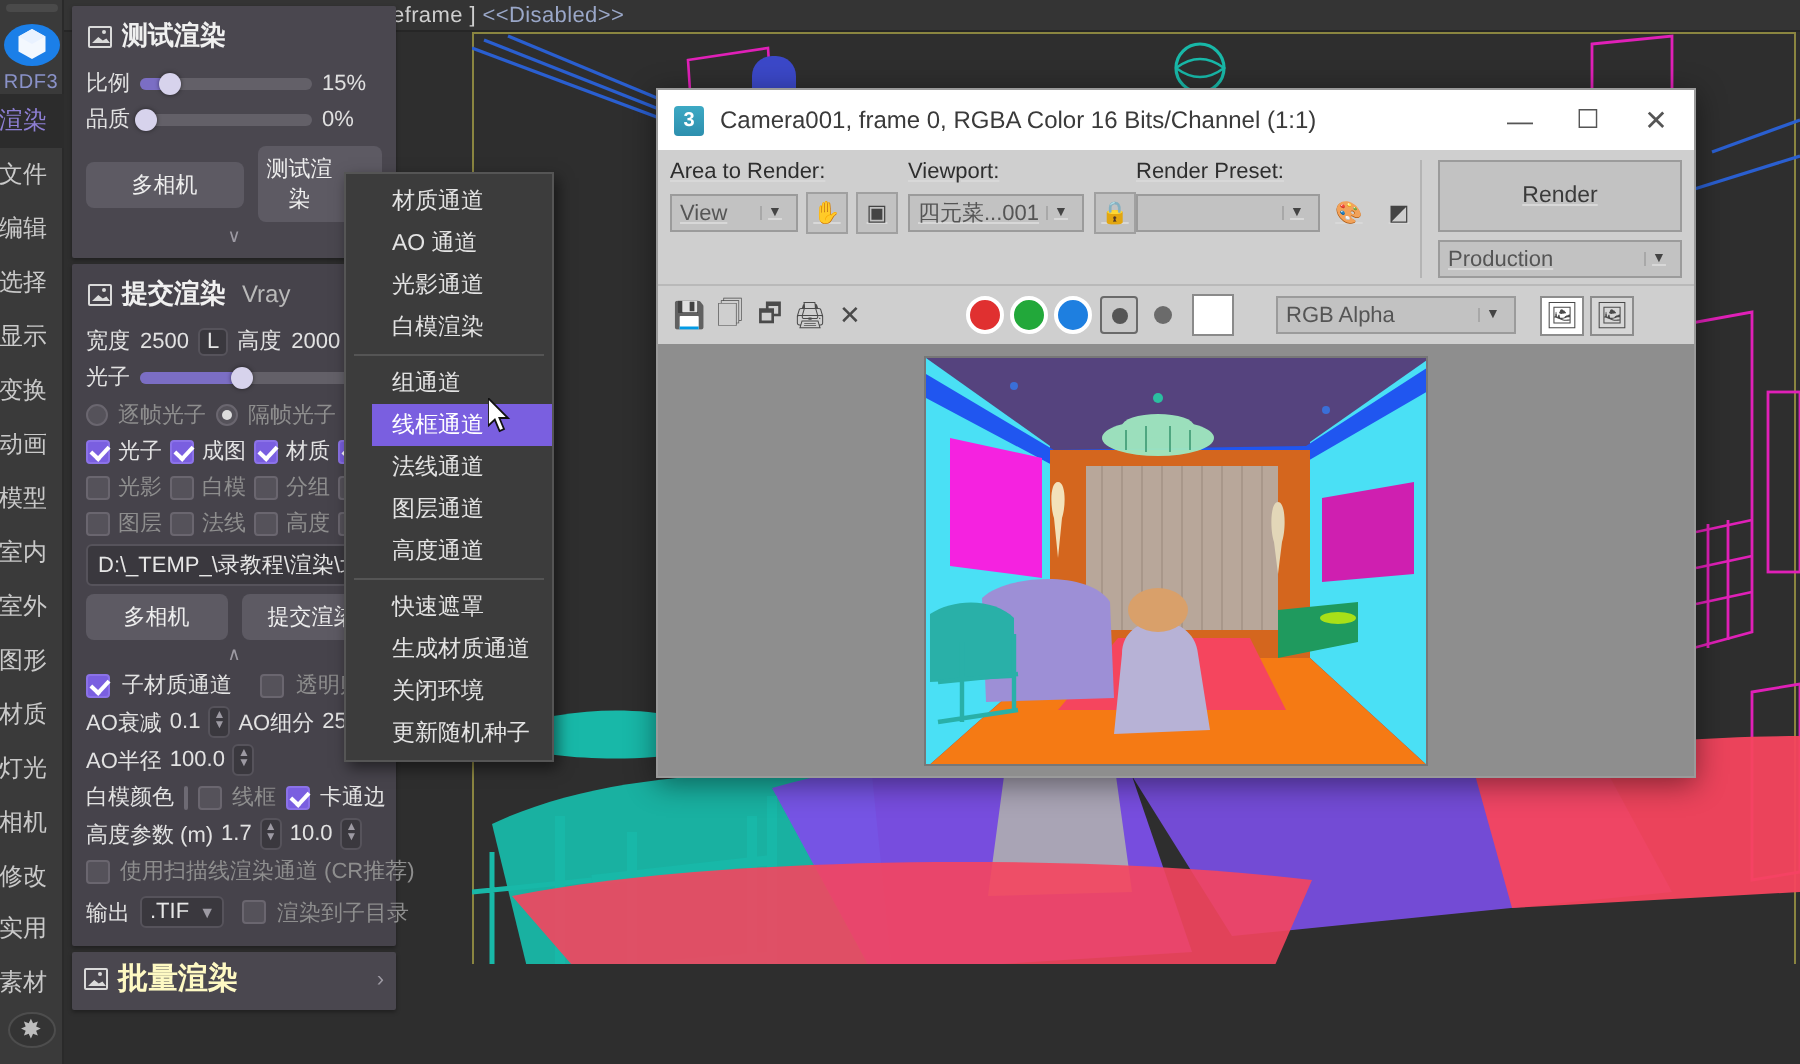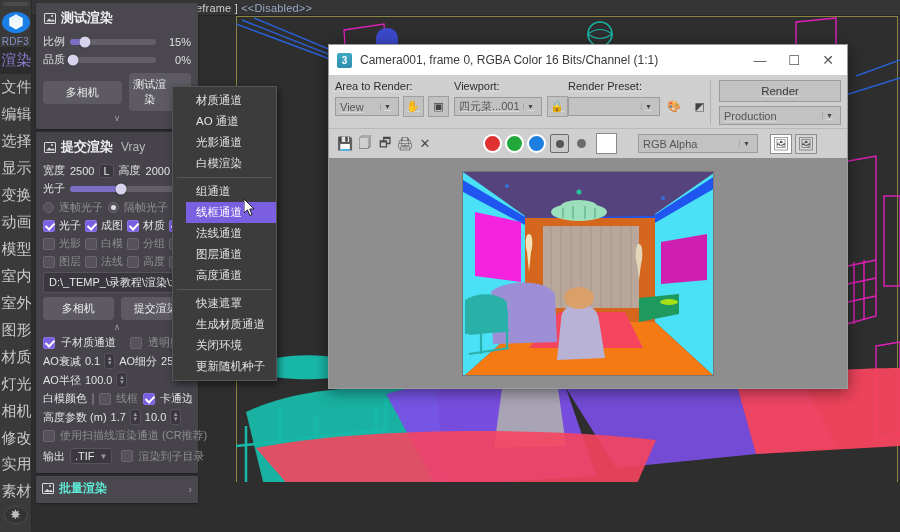--- a/index.html
+++ b/index.html
@@ -25,22 +25,22 @@
 
   
   #rail { position:absolute; left:0; top:0; width:32px; height:532px;
           background:#3a3a3a; border-right:1px solid #2a2a2a; z-index:20;
           display:flex; flex-direction:column; align-items:center; }
   #rail-top-grip { width:26px; height:5px; background:#4a4a4a; margin-top:2px; border-radius:2px;}
   #logo { width:28px;height:28px;border-radius:50%;background:#1b7fe8;margin-top:6px;
           display:flex;align-items:center;justify-content:center; }
   #logo svg { width:18px; height:18px; }
   #rail-brand { font-size:10px; color:#8a92c8; margin-top:3px; letter-spacing:.3px;}
-  .rail-item { width:32px; height:36px; display:flex; align-items:center; justify-content:flex-end;
-               font-size:15px; color:#c9c9c9; cursor:default; }
+  .rail-item { width:32px; height:36px; display:flex; align-items:center; justify-content:flex-start;
+               font-size:12px; color:#c9c9c9; cursor:default; }
   .rail-item.active { background:#2c2c2c; color:#8e7fd4; }
   #rail-gear { width:24px;height:24px;border-radius:50%;background:#343434;
                border:1px solid #4d4d4d; display:flex;align-items:center;justify-content:center;
                margin-top:auto; margin-bottom:8px; color:#bdbdbd; font-size:13px; }
 
   
   #rdf { position:absolute; left:32px; top:0; width:170px; height:532px; z-index:18; }
   .card { background:#4a474f; border-radius:1px; margin:3px 4px; padding:4px 6px 6px 6px;
           box-shadow:0 1px 2px rgba(0,0,0,.35); }
   .card.dark { background:#46434b; }
@@ -57,21 +57,21 @@
   .row { display:flex; align-items:center; gap:5px; margin:3px 1px; }
   .lbl { font-size:11px; color:#e2e2e2; white-space:nowrap; }
   .lbl.dim { color:#8e8e8e; }
   .lbl.red { color:#c0564a; }
 
   .slider { flex:1; height:6px; background:#636068; border-radius:3px; position:relative; }
   .slider .fill { position:absolute; left:0; top:0; bottom:0; background:#7b6ec4; border-radius:3px;}
   .slider .knob { position:absolute; top:50%; transform:translate(-50%,-50%);
                   width:11px;height:11px;border-radius:50%;background:#d7d3ec;
                   box-shadow:0 0 2px rgba(0,0,0,.5); }
-  .val { font-size:11px; color:#e0e0e0; width:30px; text-align:right; }
+  .val { font-size:11px; color:#e0e0e0; width:30px; text-align:left; }
 
   .btn { background:#5d5a63; border-radius:4px; padding:4px 8px; font-size:11px; color:#eee;
          text-align:center; border:none; cursor:default; }
   .btn.wide { flex:1; }
   .btn-split { display:flex; align-items:center; background:#5d5a63; border-radius:4px;
                flex:1; }
   .btn-split .t { flex:1; text-align:center; font-size:11px; color:#eee; padding:4px 0;}
   .btn-split .c { width:20px; text-align:center; color:#ddd; font-size:9px; }
 
   .chev { text-align:center; color:#9d9aa3; font-size:9px; line-height:8px; height:9px;}
@@ -148,21 +148,21 @@
   .cdot { width:19px;height:19px;border-radius:50%; border:2px solid #fff; }
   .cdot.sq { border-radius:2px; background:#c9c9c9; border:1px solid #6a6a6a;
              display:flex;align-items:center;justify-content:center;}
   .cdot.sq i { width:8px;height:8px;border-radius:50%;background:#555;display:block;}
   #imgwrap { flex:1; background:#8e8e8e; display:flex; align-items:center; justify-content:center;
              padding:4px;}
   #render { width:252px; height:205px; background:#5a4e77; position:relative; overflow:hidden;
             border:1px solid #777; }
 
   #rbtn { background:#c2c2c2; border:1px solid #9b9b9b; font-size:11.5px; color:#3a3a3a;
-          height:22px; display:flex;align-items:center;justify-content:center; width:122px;}
+          height:36px; display:flex;align-items:center;justify-content:center; width:122px;}
 </style>
 </head>
 <body>
 
 <div id="viewport">
   <div id="vp-topbar"></div>
   <div id="vp-label">
     <span>eframe ]</span>
     <span class="dis">&lt;&lt;Disabled&gt;&gt;</span>
   </div>
@@ -431,21 +431,21 @@
         <span>.TIF</span>
         <span class="cv">▼</span>
       </span>
       <span class="chk" style="margin-left:4px"></span>
       <span class="lbl dim">渲染到子目录</span>
     </div>
   </div>
 
   <div class="card" id="batch">
     <span class="ico-img"></span>
-    <span class="ttl" style="font-size:12px;color:#5eead4;font-weight:bold;">批量渲染</span>
+    <span class="ttl" style="font-size:15px;color:#fef9c3;font-weight:bold;">批量渲染</span>
     <span class="arrow">›</span>
   </div>
 </div>
 
 <div id="menu">
   <div class="mi">材质通道</div>
   <div class="mi">AO 通道</div>
   <div class="mi">光影通道</div>
   <div class="mi">白模渲染</div>
   <div class="msep"></div>

